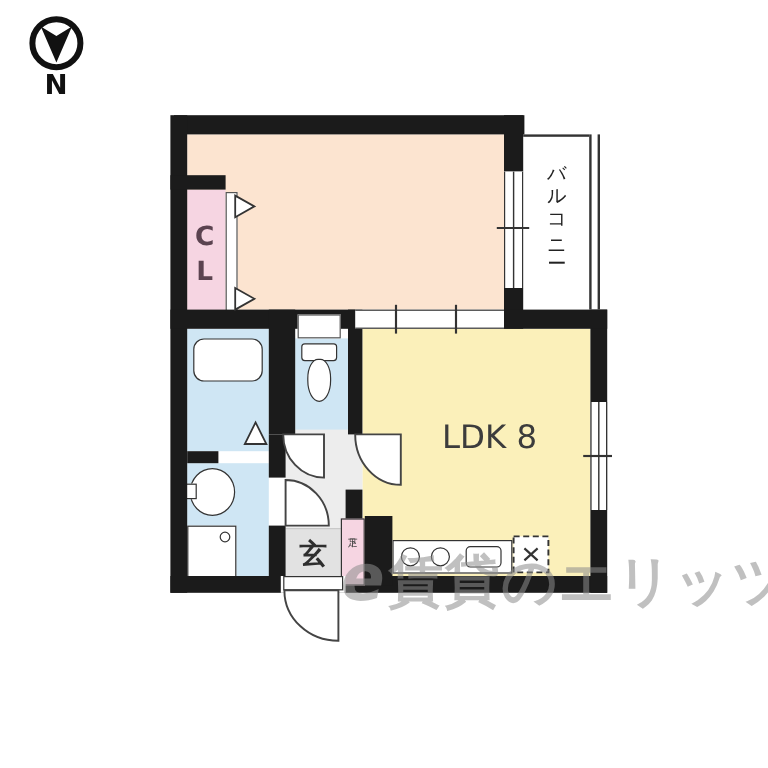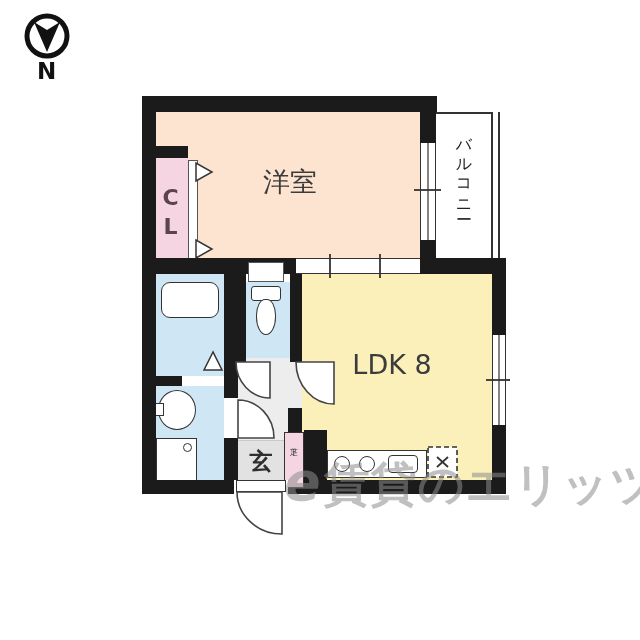--- a/index.html
+++ b/index.html
@@ -101,23 +101,22 @@
     </g>
   </svg>
 
   <svg id="compass-svg" width="100" height="100" viewBox="0 0 100 100">
     <circle cx="47" cy="36" r="20" fill="none" stroke="#111" stroke-width="5"></circle>
     <path d="M47,52 L34,22 L47,30 L60,22 Z" fill="#111"></path>
   </svg>
   <div class="lbl" style="left:37px;top:58px;font-size:23px;font-weight:bold;color:#111;">N</div>
 
   <div class="lbl room-label" style="left:229px;top:166px;width:122px;">
-    <div>洋室</div>
   </div>
-  <div class="lbl room-label" style="left:332px;top:349px;width:120px;">LDK 8</div>
+  <div class="lbl room-label" style="left:348px;top:349px;width:120px;">LDK 8</div>
   <div class="lbl vtext" style="left:159px;top:185px;height:92px;font-size:22px;font-weight:bold;color:#5b4350;line-height:1;letter-spacing:4px;">CL</div>
   <div class="lbl vtext" style="left:453px;top:126px;height:140px;font-size:16px;letter-spacing:3px;color:#222;">バルコニー</div>
   <div class="lbl" style="left:238px;top:446px;width:46px;text-align:center;font-size:23px;font-weight:bold;color:#2e2e2e;">玄</div>
   <div class="lbl vtext" style="left:287px;top:442px;height:40px;font-size:8px;color:#444;">下足</div>
 
   <div id="watermark">
     <span class="mark">e</span><span>賃貸のエリッツ</span>
   </div>
 
 </div>

